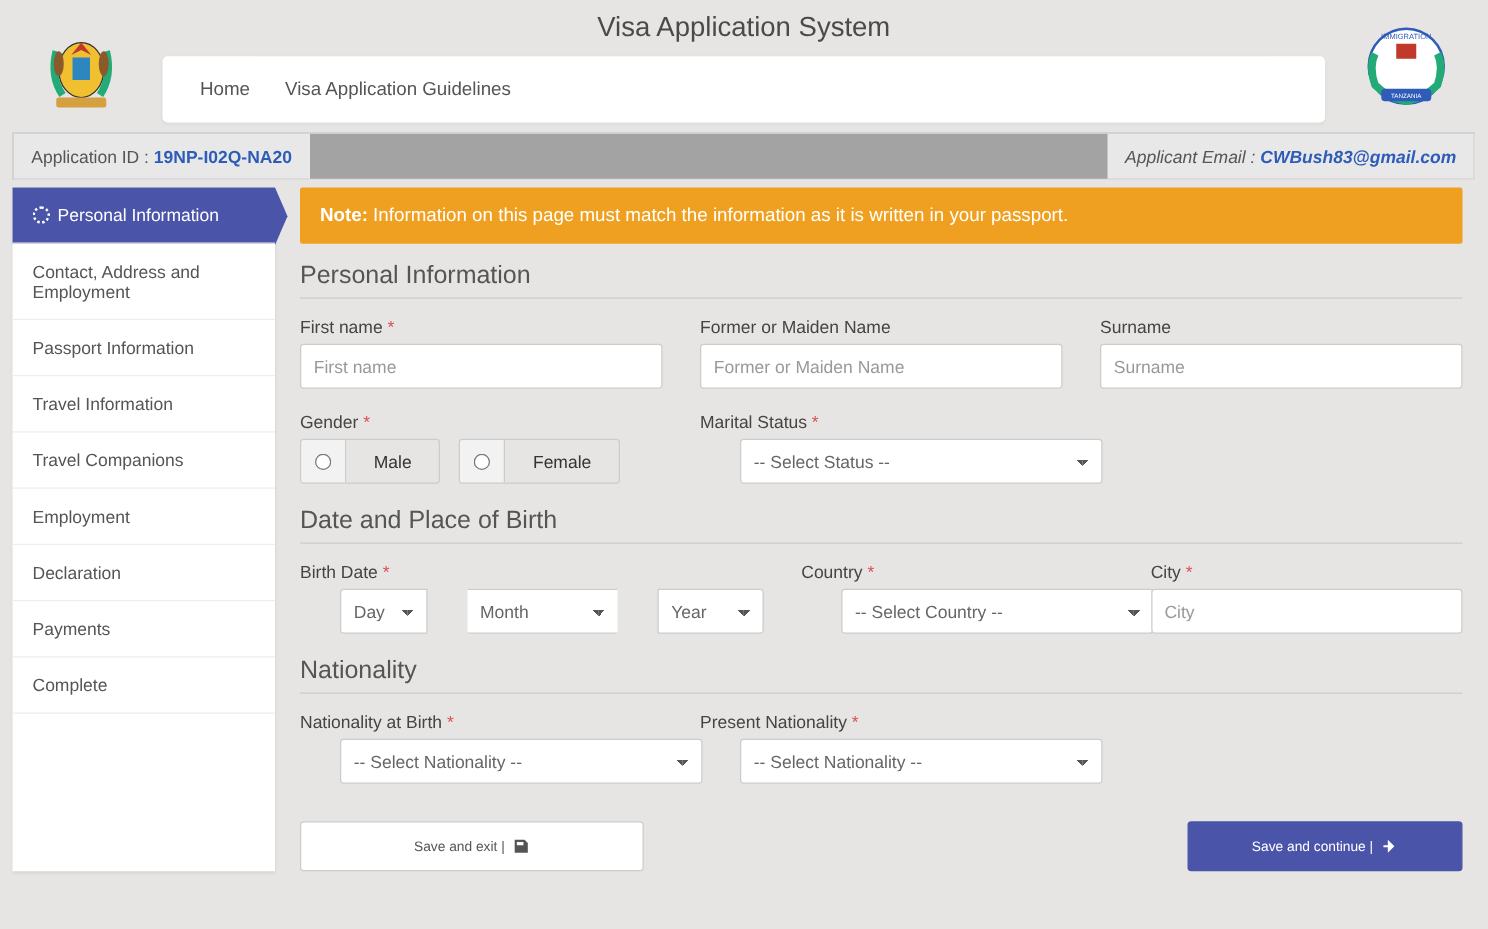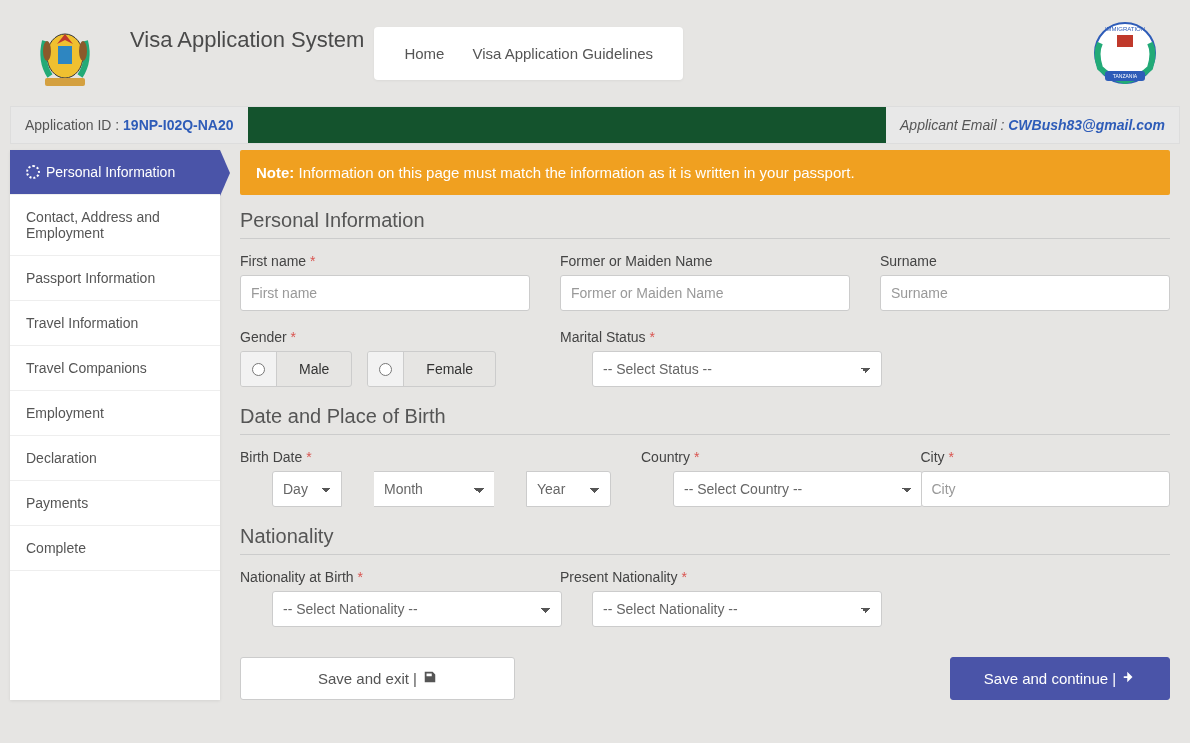--- a/index.html
+++ b/index.html
@@ -1,27 +1,27 @@
 <!DOCTYPE html>
 <html><head>
 <meta charset="utf-8">
 <style>
 * { box-sizing: border-box; margin: 0; padding: 0; }
 body { font-family: -apple-system, BlinkMacSystemFont, "Segoe UI", Arial, sans-serif; background: #e6e5e3; color: #333; font-size: 14px; }
 .app { width: 1190px; height: 743px; background: #e6e5e3; position: relative; overflow: hidden; }
 .header { display: flex; align-items: center; padding: 8px 20px; gap: 20px; }
 .logo { width: 90px; height: 80px; display: flex; align-items: center; justify-content: center; }
 .logo svg { width: 80px; height: 75px; }
-.header-mid { flex: 1; display: flex; flex-direction: row; gap: 10px; }
+.header-mid { flex: 1; display: flex; flex-direction: column; gap: 10px; }
 .sys-title { text-align: center; font-size: 22px; color: #4a4a4a; font-weight: 400; }
 .nav { background: #fff; border-radius: 4px; padding: 18px 30px; display: flex; gap: 28px; box-shadow: 0 1px 3px rgba(0,0,0,0.05); }
 .nav a { color: #555; text-decoration: none; font-size: 15px; }
 .right-logo { width: 90px; height: 90px; display:flex; align-items:center; justify-content:center; }
 .right-logo svg { width: 80px; height: 80px; }
-.idbar { display: flex; background: #14532d; margin: 0 10px; border: 1px solid #ddd; }
+.idbar { display: flex; background: #a3a3a3; margin: 0 10px; border: 1px solid #ddd; }
 .idbar .left { background: #e8e8e8; padding: 10px 14px; color: #555; }
 .idbar .left .aid { color: #2e5cb8; font-weight: 600; }
 .idbar .spacer { flex:1; }
 .idbar .right { background: #e8e8e8; padding: 10px 14px; color: #555; font-style: italic; }
 .idbar .right .email { color: #2e5cb8; font-weight: 600; }
 .body { display: flex; margin: 0 10px; gap: 20px; padding-top: 6px; padding-bottom: 10px; }
 .sidebar { width: 210px; background: #fff; box-shadow: 0 1px 3px rgba(0,0,0,0.08); }
 .side-item { padding: 14px 16px; border-bottom: 1px solid #eee; color: #555; font-size: 14px; cursor: pointer; }
 .side-item.active { background: #4a54a8; color: #fff; position: relative; }
 .side-item.active::after { content:''; position:absolute; right:-10px; top:0; width:0; height:0; border-top:23px solid transparent; border-bottom:23px solid transparent; border-left:10px solid #4a54a8; }
@@ -40,21 +40,21 @@
 .radio-group { display:flex; gap:15px; }
 .radio-box { display:flex; border:1px solid #ccc; border-radius:3px; overflow:hidden; }
 .radio-box .r { width:36px; display:flex; align-items:center; justify-content:center; background:#f2f2f2; border-right:1px solid #ccc; }
 .radio-box .lab { padding:9px 22px; font-weight:500; }
 .date-sel { display:flex; }
 .date-sel select { border-radius:0; }
 .date-sel select:first-child { border-radius:3px 0 0 3px; width:70px; }
 .date-sel select:nth-child(2) { border-left:0; border-right:0; width:120px; }
 .date-sel select:last-child { border-radius:0 3px 3px 0; width:85px; }
 .actions { display:flex; justify-content:space-between; margin-top:30px; gap:20px; }
-.btn { padding: 12px 20px; border-radius:3px; font-size:15px; cursor:pointer; display:flex; align-items:flex-start; justify-content:center; gap:6px; }
+.btn { padding: 12px 20px; border-radius:3px; font-size:11px; cursor:pointer; display:flex; align-items:flex-end; justify-content:center; gap:6px; }
 .btn-outline { background:#fff; border:1px solid #ccc; color:#555; width:275px; }
 .btn-primary { background:#4a54a8; border:1px solid #4a54a8; color:#fff; width:220px; }
 .icon-save { width:14px; height:14px; }
 .icon-arrow { width:14px; height:14px; }
 </style>
 </head>
 <body>
 <div class="app">
 
 <div class="header">

